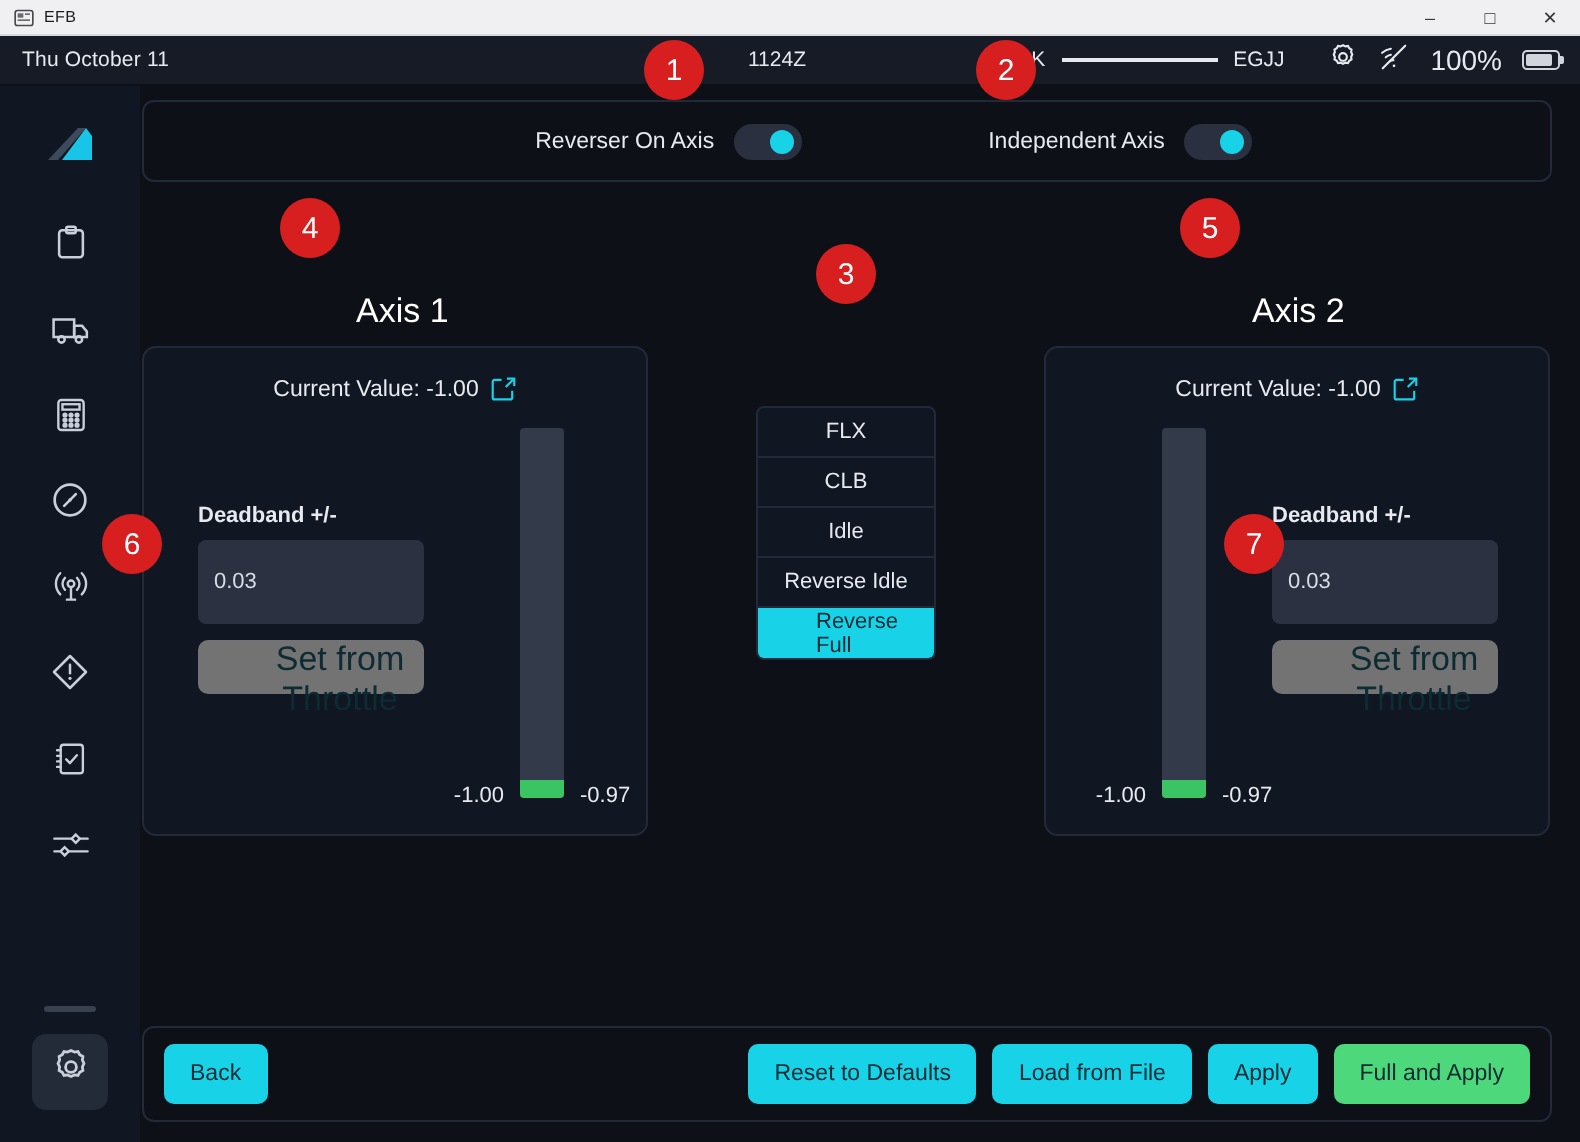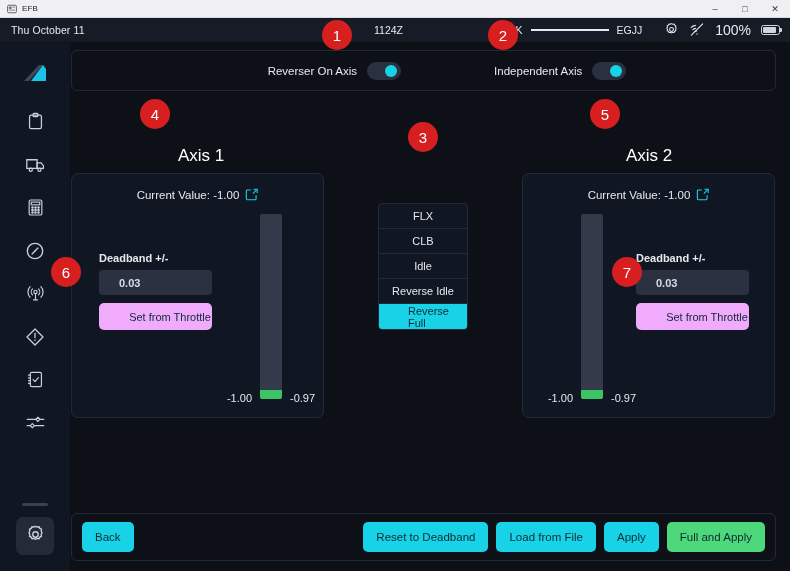--- a/index.html
+++ b/index.html
@@ -110,27 +110,27 @@
     display: flex; align-items: center; justify-content: center; gap: 6px;
     font-size: 11.5px; color: #e6e9ef;
   }
   .edit-icon { display: inline-flex; }
 
   .db-block { position: absolute; width: 113px; }
   #axis1-db { left: 27px; top: 78px; }
   #axis2-db { left: 113px; top: 78px; }
   .db-label { font-size: 11px; color: #e6e9ef; margin-bottom: 6px; font-weight: bold; }
   .db-input {
-    width: 113px; height: 25px; background: #2b3140; border: none; border-radius: 4px;
+    width: 113px; height: 42px; background: #2b3140; border: none; border-radius: 4px;
     color: #d7dce5; font-size: 11px; font-family: "Liberation Sans", sans-serif;
-    padding: 0 20px; outline: none; font-weight: bold;
+    padding: 0 8px; outline: none;
   }
   .btn-throttle {
     margin-top: 8px; width: 113px; height: 27px; border: none; border-radius: 5px;
-    background: #f0abfc; color: #0c2b33; font-size: 11px;
+    background: #737373; color: #0c2b33; font-size: 17px;
     font-family: "Liberation Sans", sans-serif; cursor: pointer; padding-left: 29px;
   }
 
   
   .gauge { position: absolute; }
   #axis1-gauge { left: 188px; top: 40px; }
   #axis2-gauge { left: 58px; top: 40px; }
   .gauge-track {
     width: 22px; height: 185px; background: #333a49; border-radius: 2px; position: relative;
   }
@@ -411,21 +411,21 @@
         <div class="detent">FLX</div>
         <div class="detent">CLB</div>
         <div class="detent">Idle</div>
         <div class="detent">Reverse Idle</div>
         <div class="detent selected">Reverse Full</div>
       </div>
 
     <div class="actionbar">
       <button class="abtn">Back</button>
       <span class="ab-right">
-        <button class="abtn">Reset to Deadband</button>
+        <button class="abtn">Reset to Defaults</button>
         <button class="abtn">Load from File</button>
         <button class="abtn">Apply</button>
         <button class="abtn green">Full and Apply</button>
       </span>
     </div>
 
   </div>
 
   <div id="marker-layer">
       <div class="marker" style="left: 322px; top: 20px;">1</div>

